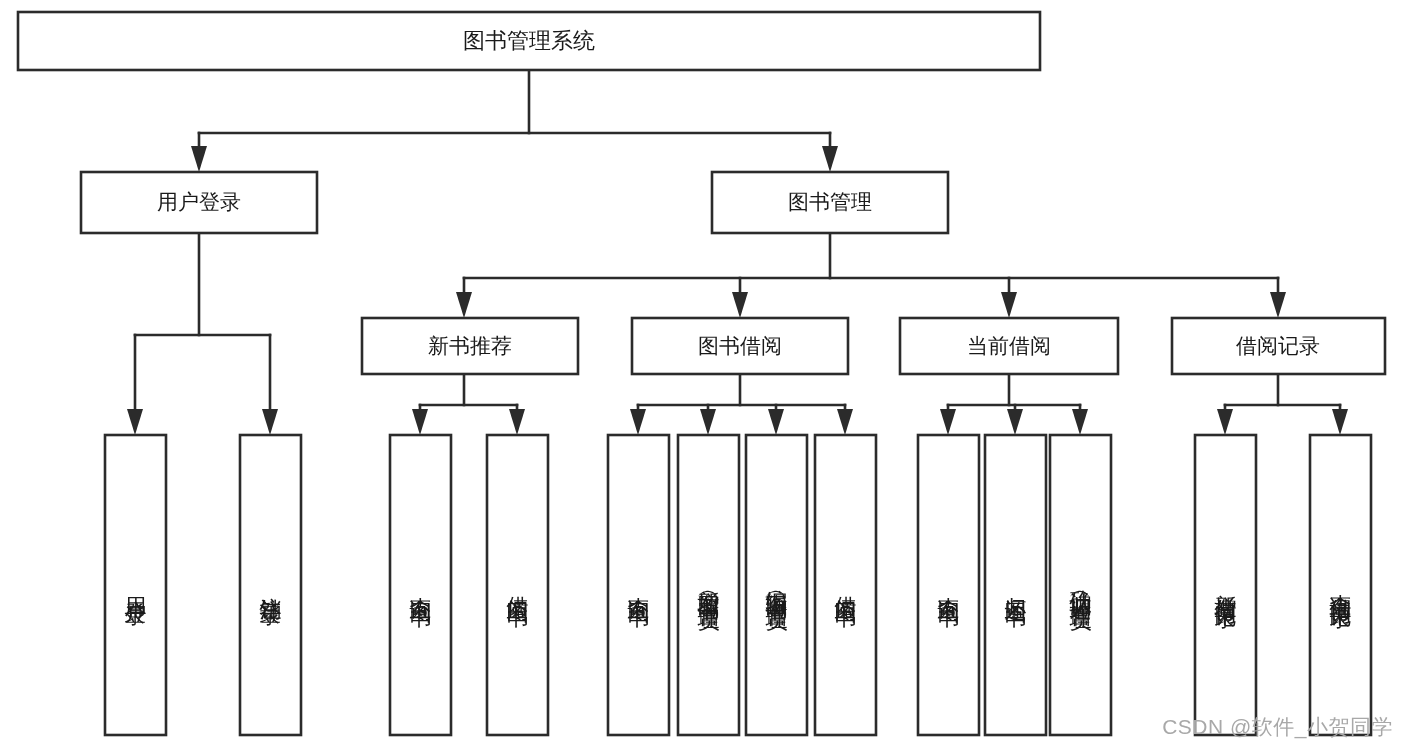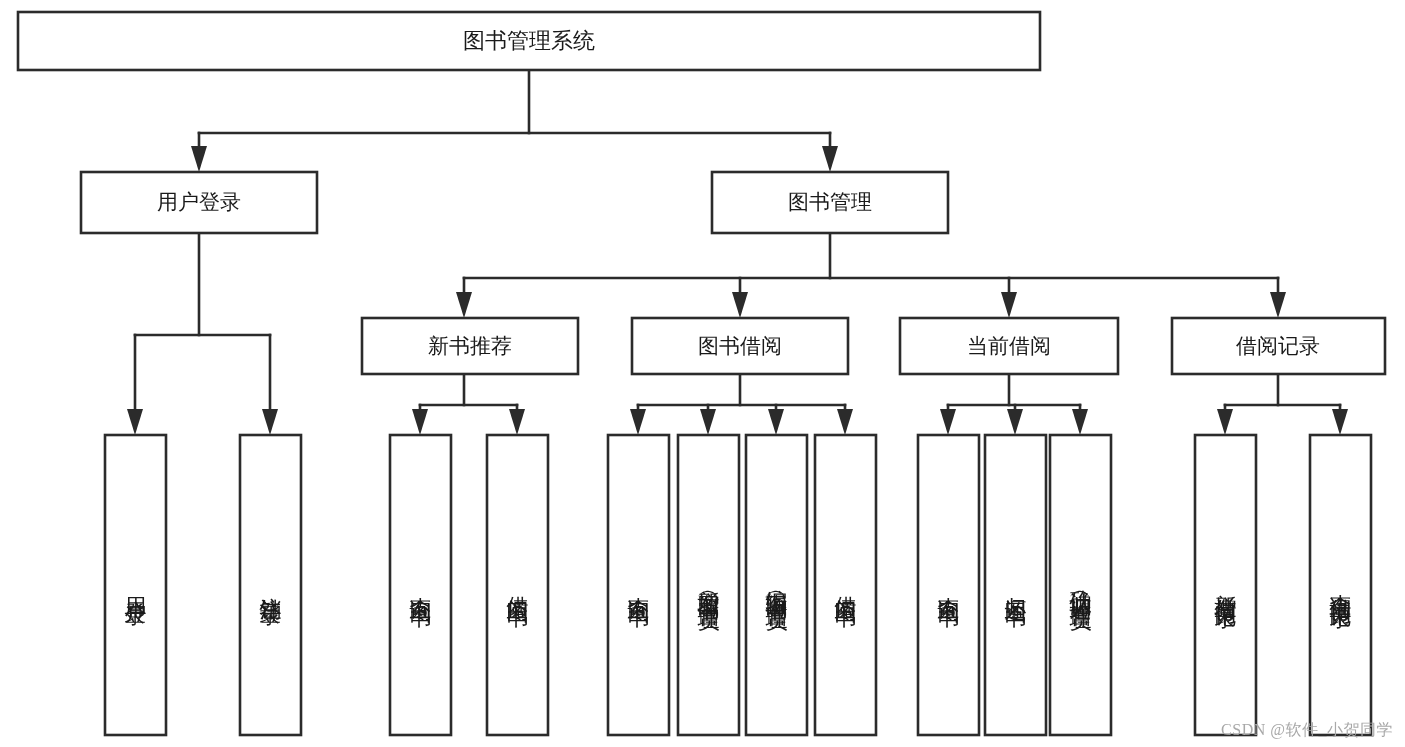--- a/index.html
+++ b/index.html
@@ -72,22 +72,22 @@
     line-height: 1.28;
     letter-spacing: 3px;
     color: #1a1a1a;
     white-space: nowrap;
     text-align: center;
   }
   #watermark {
     position: absolute;
     right: 12px;
     bottom: 6px;
-    font-family: Liberation Serif, serif;
-    font-size: 16px;
+    font-family: Liberation Sans, sans-serif;
+    font-size: 21px;
     color: #a8a8a8;
     white-space: nowrap;
     letter-spacing: 0.5px;
   }
 </style>
 </head>
 <body>
 
 <div id="diagram-root">
 

